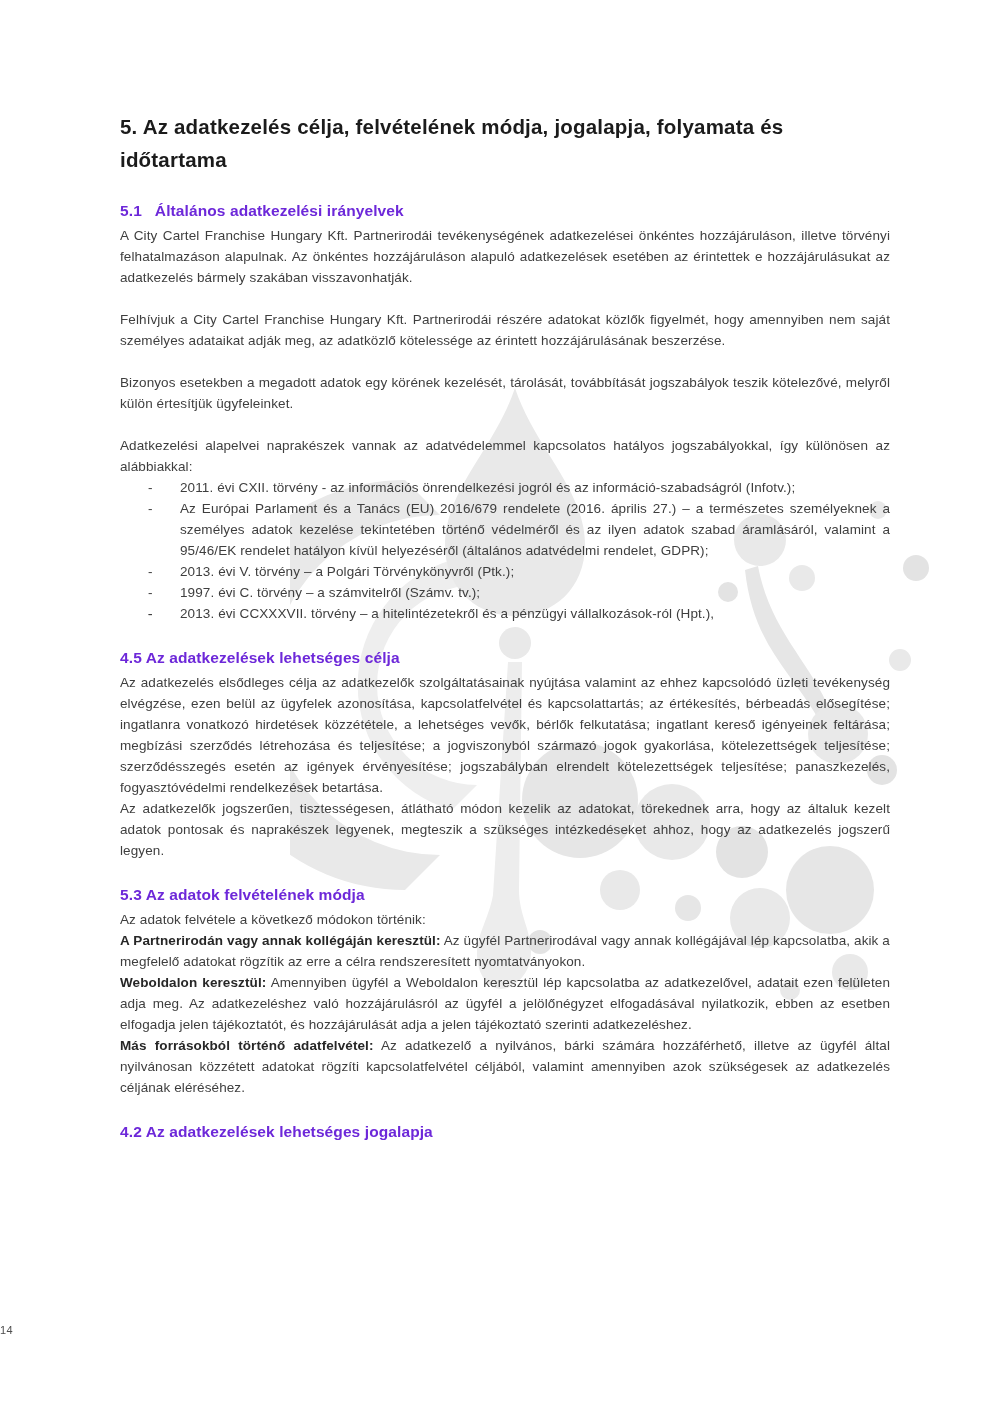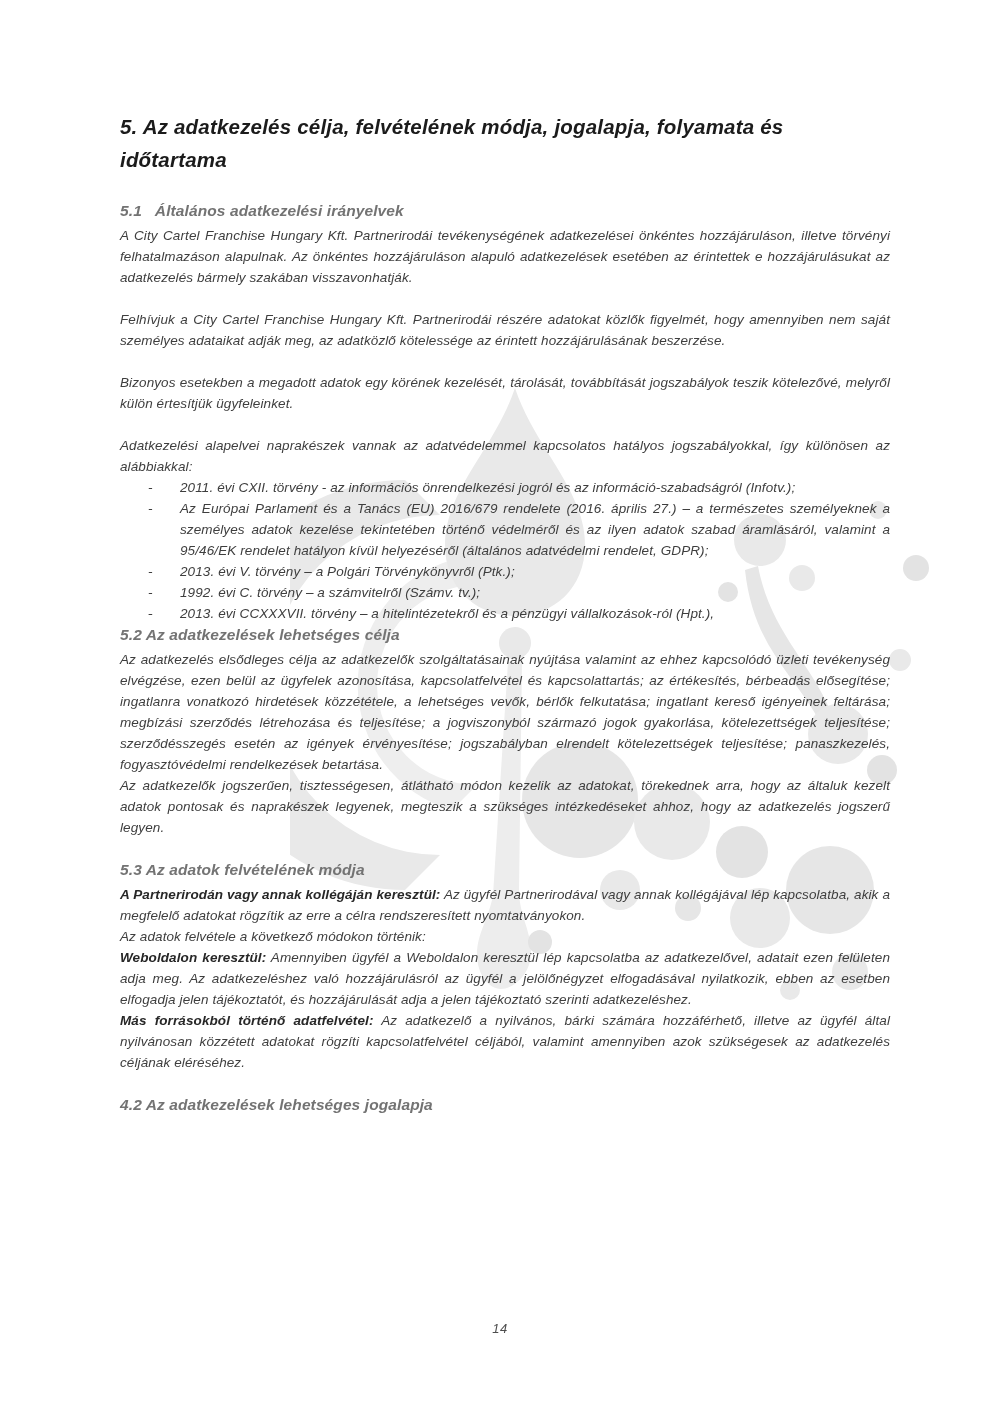--- a/index.html
+++ b/index.html
@@ -6,21 +6,20 @@
   html, body { background: #ffffff; }
   body { font-family: "Liberation Sans", sans-serif; }
 
   .page {
     position: relative;
     width: 1000px;
     height: 1414px;
     margin: 0 auto;
     background: #ffffff;
     overflow: hidden;
-    font-style: italic;
   }
 
   .watermark {
     position: absolute;
     left: 290px;
     top: 330px;
     width: 650px;
     height: 700px;
     z-index: 0;
     pointer-events: none;
@@ -43,22 +42,23 @@
     color: #1b1b1b;
     letter-spacing: 0.2px;
     margin-bottom: 24px;
     max-width: 790px;
   }
 
   h2.section-heading {
     font-size: 15.5px;
     line-height: 22px;
     font-weight: bold;
-    color: #737373;
+    color: #6d28d9;
     letter-spacing: 0.1px;
+    margin-top: 23px;
     margin-bottom: 3px;
   }
   h2.section-heading .sec-num { margin-right: 13px; }
 
   p.body-par {
     text-align: justify;
     margin-bottom: 21px;
   }
   p.body-par.tight { margin-bottom: 0; }
 
@@ -80,22 +80,22 @@
   .runin-label {
     font-weight: bold;
     color: #272727;
   }
 
   .page-number {
     position: absolute;
     left: 0;
     right: 0;
     bottom: 78px;
-    text-align: center;
-    font-size: 13px;
+    text-align: left;
+    font-size: 11px;
     color: #4d4d4d;
     letter-spacing: 0.5px;
     z-index: 1;
   }
 </style>
 </head>
 <body>
 
 <div class="page">
 
@@ -139,32 +139,32 @@
     <h2 class="section-heading"><span class="sec-num">5.1</span><span>Általános adatkezelési irányelvek</span></h2>
     <p class="body-par">A City Cartel Franchise Hungary Kft. Partnerirodái tevékenységének adatkezelései önkéntes hozzájáruláson, illetve törvényi felhatalmazáson alapulnak. Az önkéntes hozzájáruláson alapuló adatkezelések esetében az érintettek e hozzájárulásukat az adatkezelés bármely szakában visszavonhatják.</p>
     <p class="body-par">Felhívjuk a City Cartel Franchise Hungary Kft. Partnerirodái részére adatokat közlők figyelmét, hogy amennyiben nem saját személyes adataikat adják meg, az adatközlő kötelessége az érintett hozzájárulásának beszerzése.</p>
     <p class="body-par">Bizonyos esetekben a megadott adatok egy körének kezelését, tárolását, továbbítását jogszabályok teszik kötelezővé, melyről külön értesítjük ügyfeleinket.</p>
     <p class="body-par tight">Adatkezelési alapelvei naprakészek vannak az adatvédelemmel kapcsolatos hatályos jogszabályokkal, így különösen az alábbiakkal:</p>
 
     <ul class="law-list">
       <li><span class="bullet-marker">-</span><span>2011. évi CXII. törvény - az információs önrendelkezési jogról és az információ-szabadságról (Infotv.);</span></li>
       <li><span class="bullet-marker">-</span><span>Az Európai Parlament és a Tanács (EU) 2016/679 rendelete (2016. április 27.) – a természetes személyeknek a személyes adatok kezelése tekintetében történő védelméről és az ilyen adatok szabad áramlásáról, valamint a 95/46/EK rendelet hatályon kívül helyezéséről (általános adatvédelmi rendelet, GDPR);</span></li>
       <li><span class="bullet-marker">-</span><span>2013. évi V. törvény – a Polgári Törvénykönyvről (Ptk.);</span></li>
-      <li><span class="bullet-marker">-</span><span>1992. évi C. törvény – a számvitelről (Számv. tv.);</span></li>
+      <li><span class="bullet-marker">-</span><span>1997. évi C. törvény – a számvitelről (Számv. tv.);</span></li>
       <li><span class="bullet-marker">-</span></li>
       <li><span class="bullet-marker">-</span><span>2013. évi CCXXXVII. törvény – a hitelintézetekről és a pénzügyi vállalkozások-ról (Hpt.),</span></li>
     </ul>
 
-    <h2 class="section-heading">5.2 Az adatkezelések lehetséges célja</h2>
+    <h2 class="section-heading">4.5 Az adatkezelések lehetséges célja</h2>
     <p class="body-par tight">Az adatkezelés elsődleges célja az adatkezelők szolgáltatásainak nyújtása valamint az ehhez kapcsolódó üzleti tevékenység elvégzése, ezen belül az ügyfelek azonosítása, kapcsolatfelvétel és kapcsolattartás; az értékesítés, bérbeadás elősegítése; ingatlanra vonatkozó hirdetések közzététele, a lehetséges vevők, bérlők felkutatása; ingatlant kereső igényeinek feltárása; megbízási szerződés létrehozása és teljesítése; a jogviszonyból származó jogok gyakorlása, kötelezettségek teljesítése; szerződésszegés esetén az igények érvényesítése; jogszabályban elrendelt kötelezettségek teljesítése; panaszkezelés, fogyasztóvédelmi rendelkezések betartása.</p>
     <p class="body-par">Az adatkezelők jogszerűen, tisztességesen, átlátható módon kezelik az adatokat, törekednek arra, hogy az általuk kezelt adatok pontosak és naprakészek legyenek, megteszik a szükséges intézkedéseket ahhoz, hogy az adatkezelés jogszerű legyen.</p>
 
     <h2 class="section-heading">5.3 Az adatok felvételének módja</h2>
+    <p class="body-par tight">Az adatok felvétele a következő módokon történik:</p>
     <p class="body-par tight"><span class="runin-label">A Partnerirodán vagy annak kollégáján keresztül:</span><span> Az ügyfél Partnerirodával vagy annak kollégájával lép kapcsolatba, akik a megfelelő adatokat rögzítik az erre a célra rendszeresített nyomtatványokon.</span></p>
-    <p class="body-par tight">Az adatok felvétele a következő módokon történik:</p>
     <p class="body-par tight"><span class="runin-label">Weboldalon keresztül:</span><span> Amennyiben ügyfél a Weboldalon keresztül lép kapcsolatba az adatkezelővel, adatait ezen felületen adja meg. Az adatkezeléshez való hozzájárulásról az ügyfél a jelölőnégyzet elfogadásával nyilatkozik, ebben az esetben elfogadja jelen tájékoztatót, és hozzájárulását adja a jelen tájékoztató szerinti adatkezeléshez.</span></p>
     <p class="body-par"><span class="runin-label">Más forrásokból történő adatfelvétel:</span><span> Az adatkezelő a nyilvános, bárki számára hozzáférhető, illetve az ügyfél által nyilvánosan közzétett adatokat rögzíti kapcsolatfelvétel céljából, valamint amennyiben azok szükségesek az adatkezelés céljának eléréséhez.</span></p>
 
     <h2 class="section-heading">4.2 Az adatkezelések lehetséges jogalapja</h2>
 
   </div>
 
   <div class="page-number">14</div>
 
 </div>

